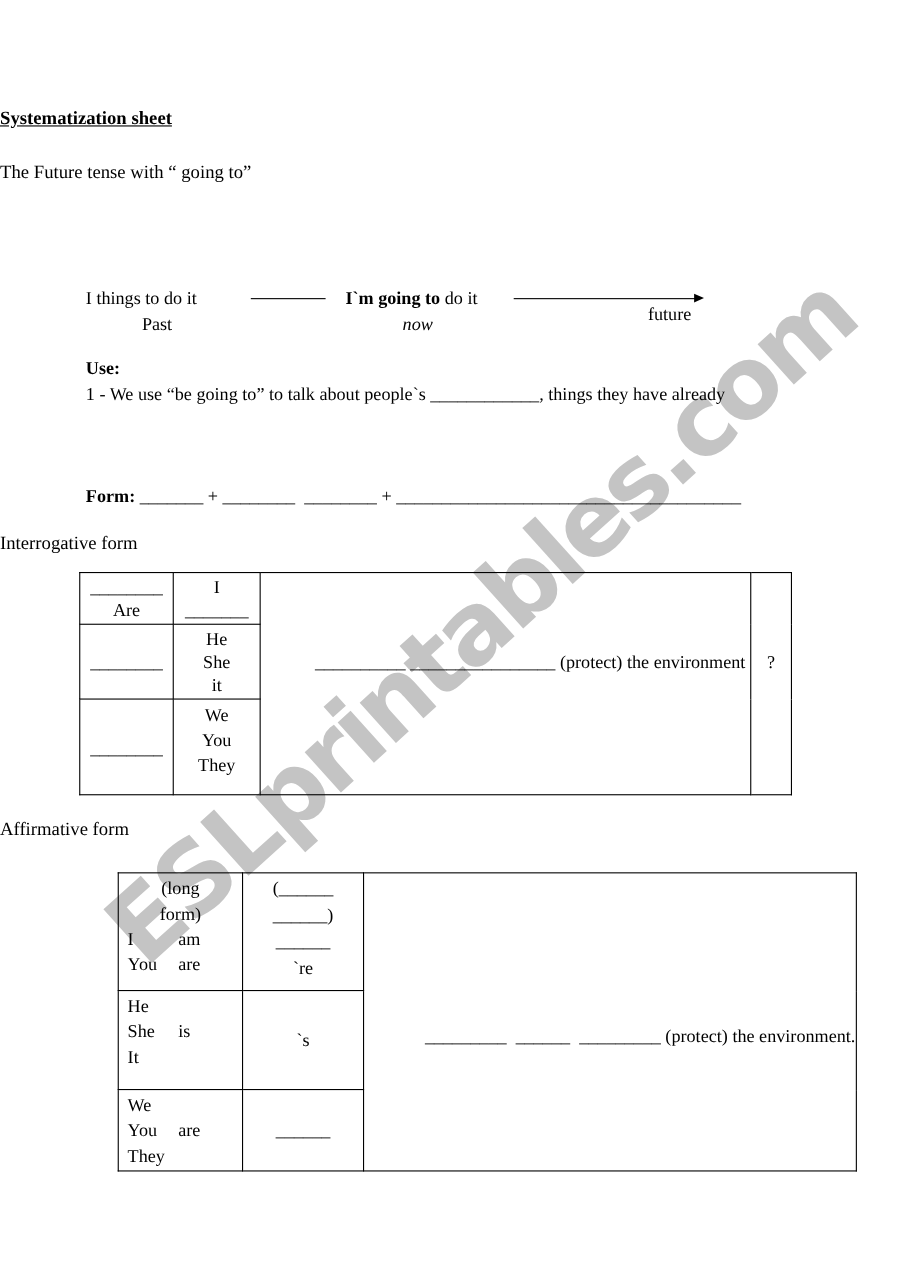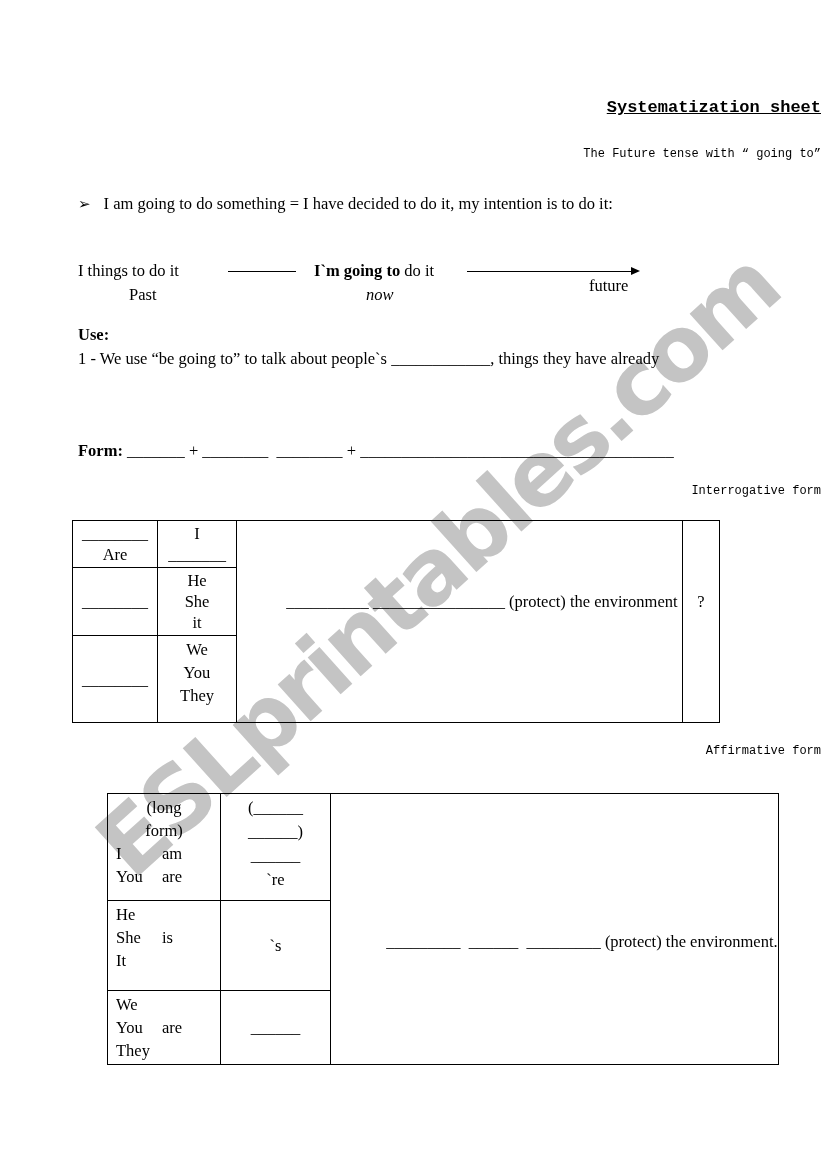--- a/index.html
+++ b/index.html
@@ -4,25 +4,25 @@
 <style>
   html,body{margin:0;padding:0;background:#ffffff;}
   .page{position:relative;width:821px;height:1169px;background:#ffffff;
         font-family:"Liberation Serif",serif;color:#000;overflow:hidden;}
   .watermark{position:absolute;left:437px;top:565px;
         transform:translate(-50%,-50%) rotate(-42deg);
         font-family:"DejaVu Sans",sans-serif;font-weight:bold;
         font-size:90px;letter-spacing:-4px;color:#c4c4c4;white-space:nowrap;z-index:0;}
   .content{position:absolute;left:0;top:0;width:821px;height:1169px;z-index:1;}
   .abs{position:absolute;}
-  .ctrline{left:0;width:100%;text-align:right;font-family:Liberation Mono, monospace;}
+  .ctrline{left:0;width:100%;text-align:left;}
   .t{font-size:16.5px;line-height:22px;white-space:nowrap;}
   .b{font-weight:bold;}
   .title{font-size:17px;font-weight:bold;text-decoration:underline;}
-  .h17{font-size:12px;}
+  .h17{font-size:17px;}
   .hline{border-top:1.5px solid #000;height:0;}
   .arrowhead{width:0;height:0;border-left:9px solid #000;
              border-top:4.5px solid transparent;border-bottom:4.5px solid transparent;}
   .pre{white-space:pre;}
   table{border-collapse:collapse;table-layout:fixed;}
   td{border:1px solid #000;vertical-align:top;font-size:16.5px;line-height:21px;
      padding:2px 0;overflow:hidden;}
   .ctr{text-align:center;}
   .vmid{vertical-align:middle;}
   .sentcell1{vertical-align:middle;padding:0 0 40px 8px;white-space:pre;}
@@ -39,23 +39,20 @@
 <div class="page">
 
   <div class="watermark">ESLprintables.com</div>
 
   <div class="content">
 
     <div class="abs ctrline title" style="top:98px;">Systematization sheet</div>
 
     <div class="abs ctrline h17" style="top:147px;">The Future tense with “ going to”</div>
 
-    <div class="abs t" style="left:78px;top:193px;">
-      <span style="font-size:15px;margin-right:13px;">➢</span><span>I am going to do something = I have decided to do it, my intention is to do it:</span>
-    </div>
 
     <div>
       <div class="abs t" style="left:78px;top:260px;">I things to do it</div>
       <div class="abs hline" style="left:228px;top:271px;width:68px;"></div>
       <div class="abs t" style="left:314px;top:260px;">
         <span class="b">I`m going to</span><span> do it</span>
       </div>
       <div class="abs hline" style="left:467px;top:271px;width:166px;"></div>
       <div class="abs arrowhead" style="left:631px;top:267px;"></div>
       <div class="abs t" style="left:129px;top:284px;">Past</div>

